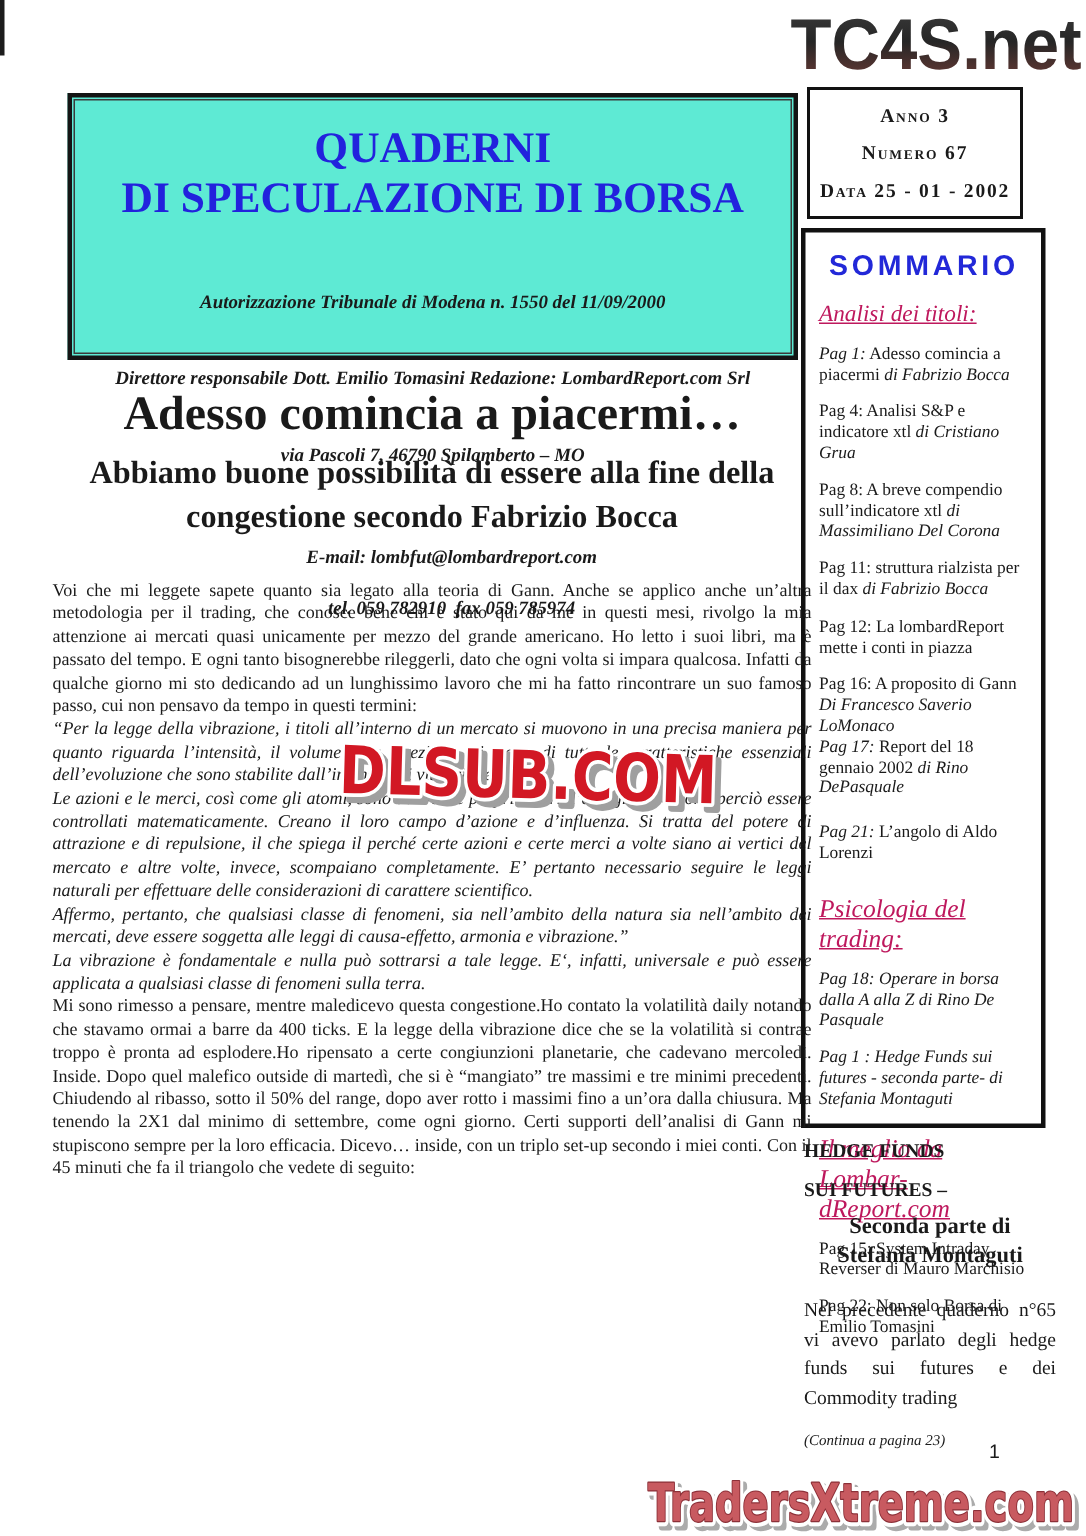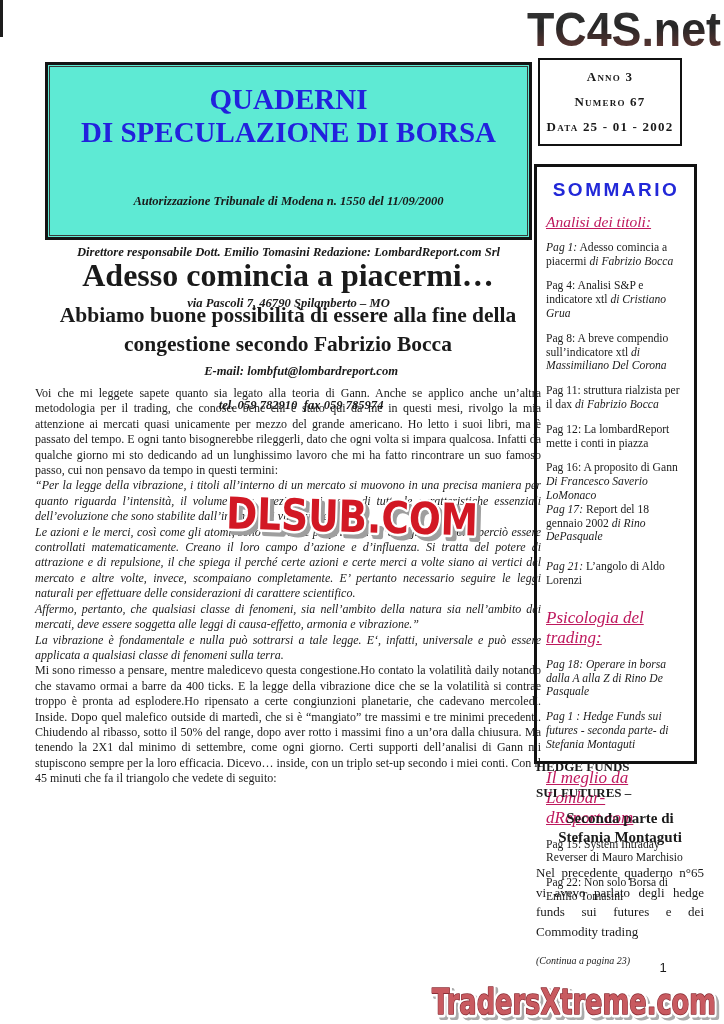--- a/index.html
+++ b/index.html
@@ -23,21 +23,21 @@
   .mast-info { margin-top:10px; text-align:center; font-weight:bold; font-style:italic;
                font-size:12.6px; line-height:17px; white-space:pre-wrap; }
 
   
   .issuebox { left:538px; top:58px; width:144px; height:88px; border:2px solid #111;
               display:flex; flex-direction:column; justify-content:space-between;
               padding:9px 4px; text-align:center; }
   .issuebox div { font-weight:bold; font-variant:small-caps; font-size:13px; letter-spacing:1.2px;text-align:center; }
 
   
-  .sommario { left:534px; top:164px; width:163px; height:600px; border:3px solid #111;
+  .sommario { left:534px; top:152px; width:163px; height:600px; border:3px solid #111;
               padding:8px 8px 0 9px; font-size:11.6px; line-height:13.8px; }
   .sommario-title { font-family:"Liberation Sans", sans-serif; font-weight:bold; font-size:19px;
                     color:#2228d8; letter-spacing:2.5px; text-align:center; margin:8px 0 16px; }
   .som-section-title { color:#be185d; font-style:italic; text-decoration:underline;
                        font-size:15.5px; line-height:18px; margin:14px 0 10px; }
   .som-section-title.big { font-size:17px; line-height:20px; }
   .entry { margin-bottom:11px; }
   .it { font-style:italic; }
   .author-block { display:block; }
 

